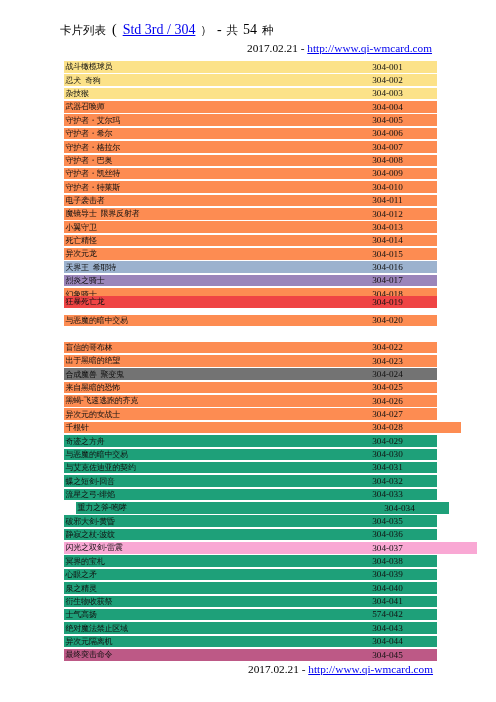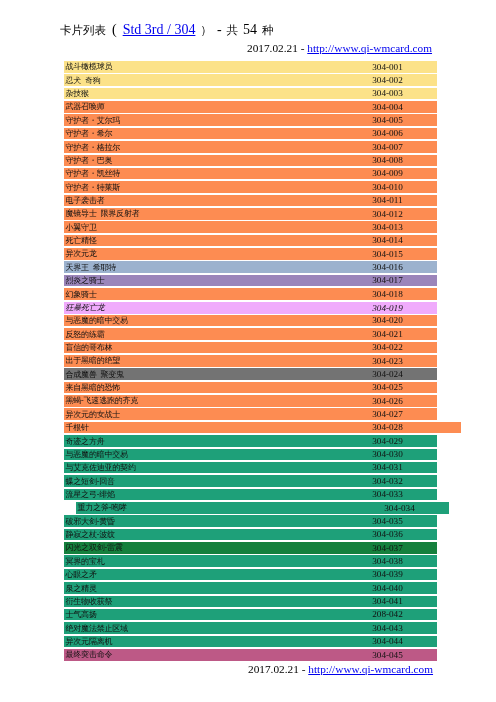--- a/index.html
+++ b/index.html
@@ -117,32 +117,28 @@
         <span class="ccode">304-016</span>
       </div>
       <div class="row" style="top: 213.824px; background: rgb(155, 133, 186);">
         <span class="cname">烈炎之骑士</span>
         <span class="ccode">304-017</span>
       </div>
       <div class="row" style="top: 227.188px; background: rgb(253, 140, 82);">
         <span class="cname">幻象骑士</span>
         <span class="ccode">304-018</span>
       </div>
-      <div class="row" style="top: 241px; background: #f0abfc; font-style: italic;">
+      <div class="row" style="top: 235px; background: #ef4444;">
         <span class="cname">狂暴死亡龙</span>
         <span class="ccode">304-019</span>
       </div>
       <div class="row" style="top: 253.916px; background: rgb(253, 140, 82);">
         <span class="cname">与恶魔的暗中交易</span>
         <span class="ccode">304-020</span>
       </div>
-      <div class="row" style="top: 267.28px; background: rgb(253, 140, 82);">
-        <span class="cname">反怒的练霸</span>
-        <span class="ccode">304-021</span>
-      </div>
       <div class="row" style="top: 280.644px; background: rgb(253, 140, 82);">
         <span class="cname">盲信的哥布林</span>
         <span class="ccode">304-022</span>
       </div>
       <div class="row" style="top: 294.008px; background: rgb(253, 140, 82);">
         <span class="cname">出于黑暗的绝望</span>
         <span class="ccode">304-023</span>
       </div>
       <div class="row" style="top: 307.372px; background: #737373;">
         <span class="cname">合成魔兽 聚变鬼</span>
@@ -189,21 +185,21 @@
         <span class="ccode">304-034</span>
       </div>
       <div class="row" style="top: 454.376px; background: rgb(30, 160, 121);">
         <span class="cname">破邪大剑-黄昏</span>
         <span class="ccode">304-035</span>
       </div>
       <div class="row" style="top: 467.74px; background: rgb(30, 160, 121);">
         <span class="cname">静寂之杖-波纹</span>
         <span class="ccode">304-036</span>
       </div>
-      <div class="row" style="top: 481.104px; background: #15803d;">
+      <div class="row" style="top: 481.104px; background: #f9a8d4; padding-left: 40px;">
         <span class="cname">闪光之双剑-雷震</span>
         <span class="ccode">304-037</span>
       </div>
       <div class="row" style="top: 494.468px; background: rgb(30, 160, 121);">
         <span class="cname">冥界的宝札</span>
         <span class="ccode">304-038</span>
       </div>
       <div class="row" style="top: 507.832px; background: rgb(30, 160, 121);">
         <span class="cname">心眼之矛</span>
         <span class="ccode">304-039</span>
@@ -211,21 +207,21 @@
       <div class="row" style="top: 521.196px; background: rgb(30, 160, 121);">
         <span class="cname">泉之精灵</span>
         <span class="ccode">304-040</span>
       </div>
       <div class="row" style="top: 534.56px; background: rgb(30, 160, 121);">
         <span class="cname">衍生物收获祭</span>
         <span class="ccode">304-041</span>
       </div>
       <div class="row" style="top: 547.924px; background: rgb(30, 160, 121);">
         <span class="cname">士气高扬</span>
-        <span class="ccode">208-042</span>
+        <span class="ccode">574-042</span>
       </div>
       <div class="row" style="top: 561.288px; background: rgb(30, 160, 121);">
         <span class="cname">绝对魔法禁止区域</span>
         <span class="ccode">304-043</span>
       </div>
       <div class="row" style="top: 574.652px; background: rgb(30, 160, 121);">
         <span class="cname">异次元隔离机</span>
         <span class="ccode">304-044</span>
       </div>
       <div class="row" style="top: 588.016px; background: rgb(189, 89, 134);">

